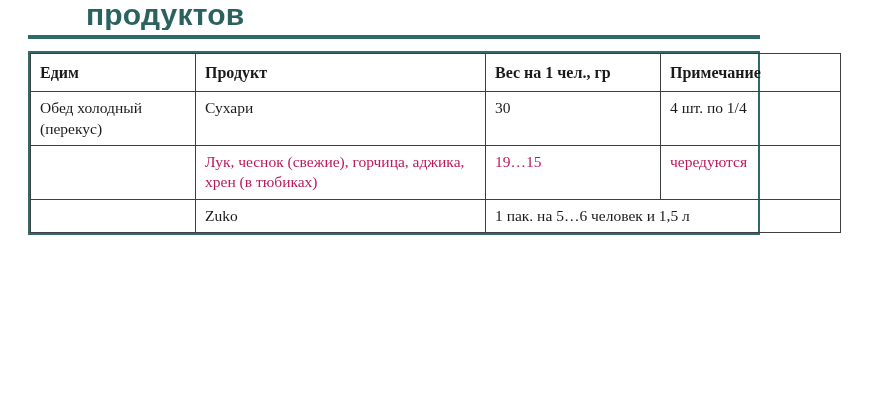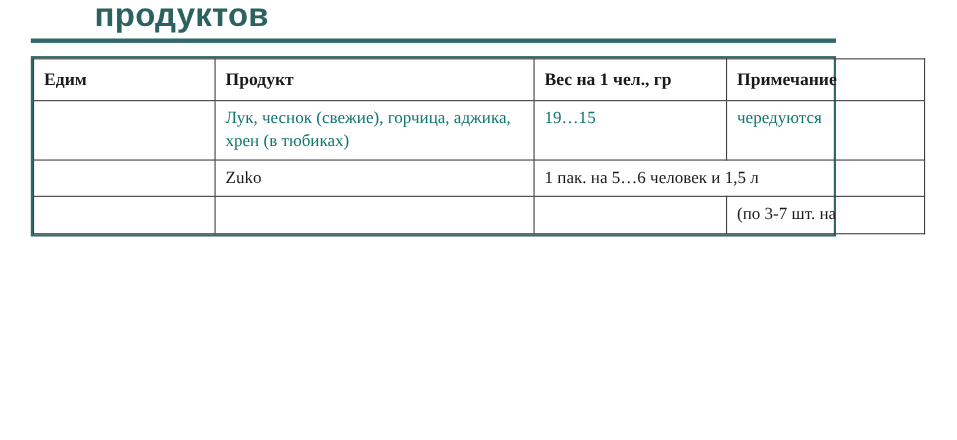--- a/index.html
+++ b/index.html
@@ -71,21 +71,21 @@
   table.data th {
     font-weight: bold;
     font-size: 16px;
     padding-top: 8px;
     padding-bottom: 8px;
     margin-top: 27px;
   }
   .row-span-note td { font-size: 15.5px; }
 
   .faded td, td.faded {
-    color: #0f766e;
+    color: #be185d;
   }
 
   .clipped-row td {
     padding-bottom: 0;
   }
 </style>
 </head>
 <body>
 
 <div class="slide">
@@ -106,39 +106,39 @@
       <thead>
         <tr>
           <th>Едим</th>
           <th>Продукт</th>
           <th>Вес на 1  чел., гр</th>
           <th>Примечание</th>
         </tr>
       </thead>
       <tbody>
 
+        <tr>
+          <td>Обед холодный (перекус)</td>
+          <td>Сухари</td>
+          <td>30</td>
+          <td>4 шт. по 1/4</td>
+        </tr>
 
 
         <tr class="faded">
           <td></td>
           <td>Лук, чеснок (свежие), горчица, аджика, хрен (в тюбиках)</td>
           <td>19…15</td>
           <td>чередуются</td>
         </tr>
 
         <tr>
           <td></td>
           <td>Zuko</td>
           <td colspan="2">1 пак. на 5…6 человек и 1,5 л</td>
         </tr>
 
 
-        <tr class="clipped-row">
-          <td></td>
-          <td></td>
-          <td></td>
-          <td>(по 3-7 шт. на</td>
-        </tr>
       </tbody>
     </table>
   </div>
 
 </div>
 
 </body></html>

